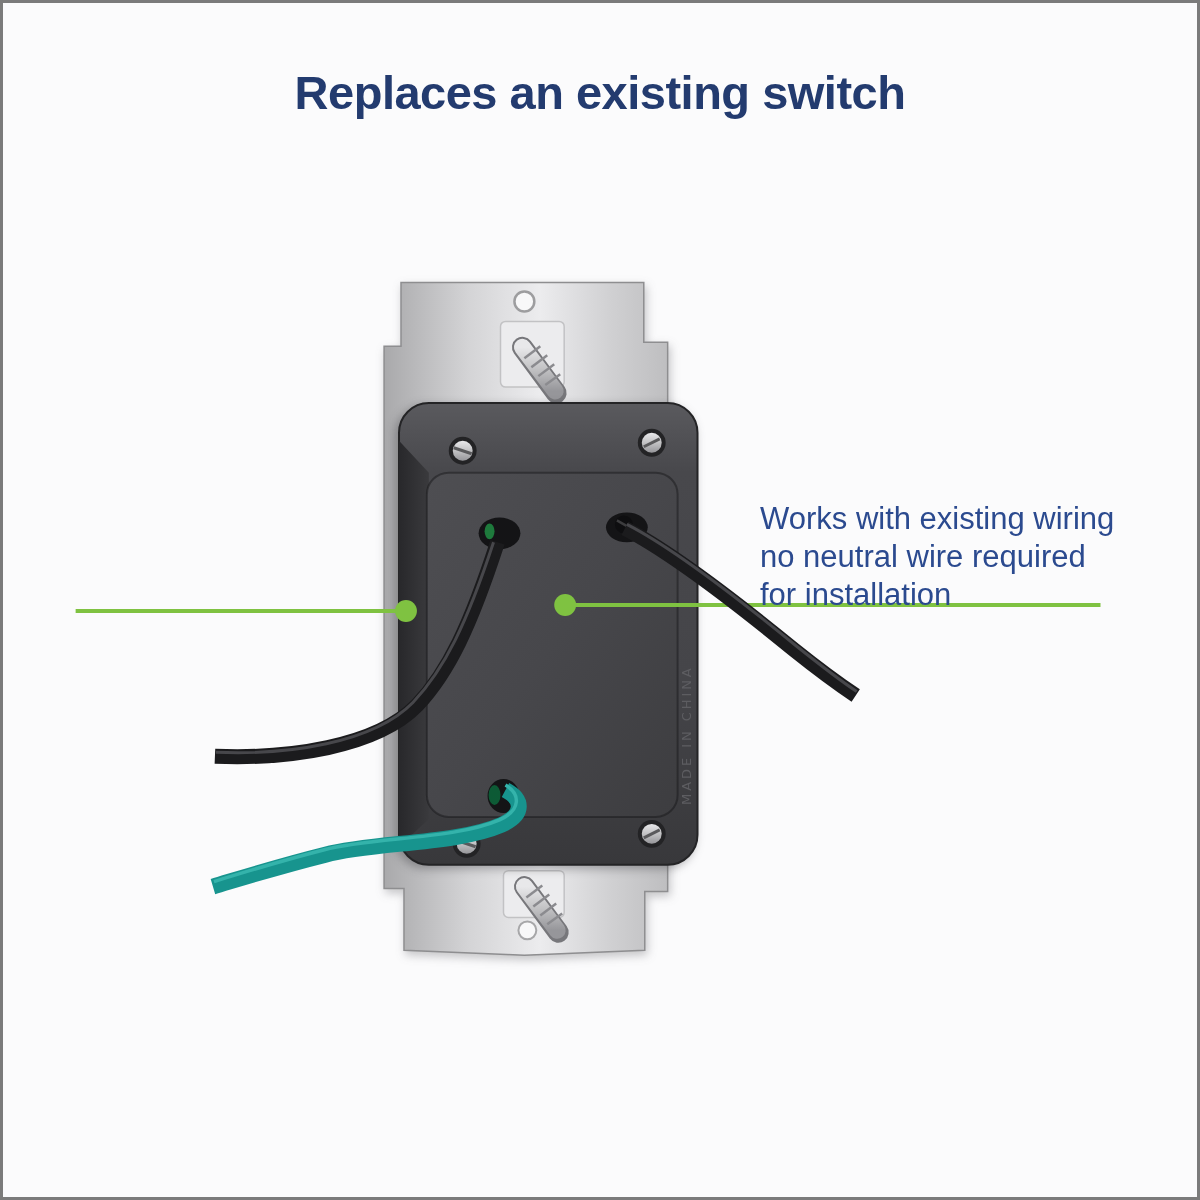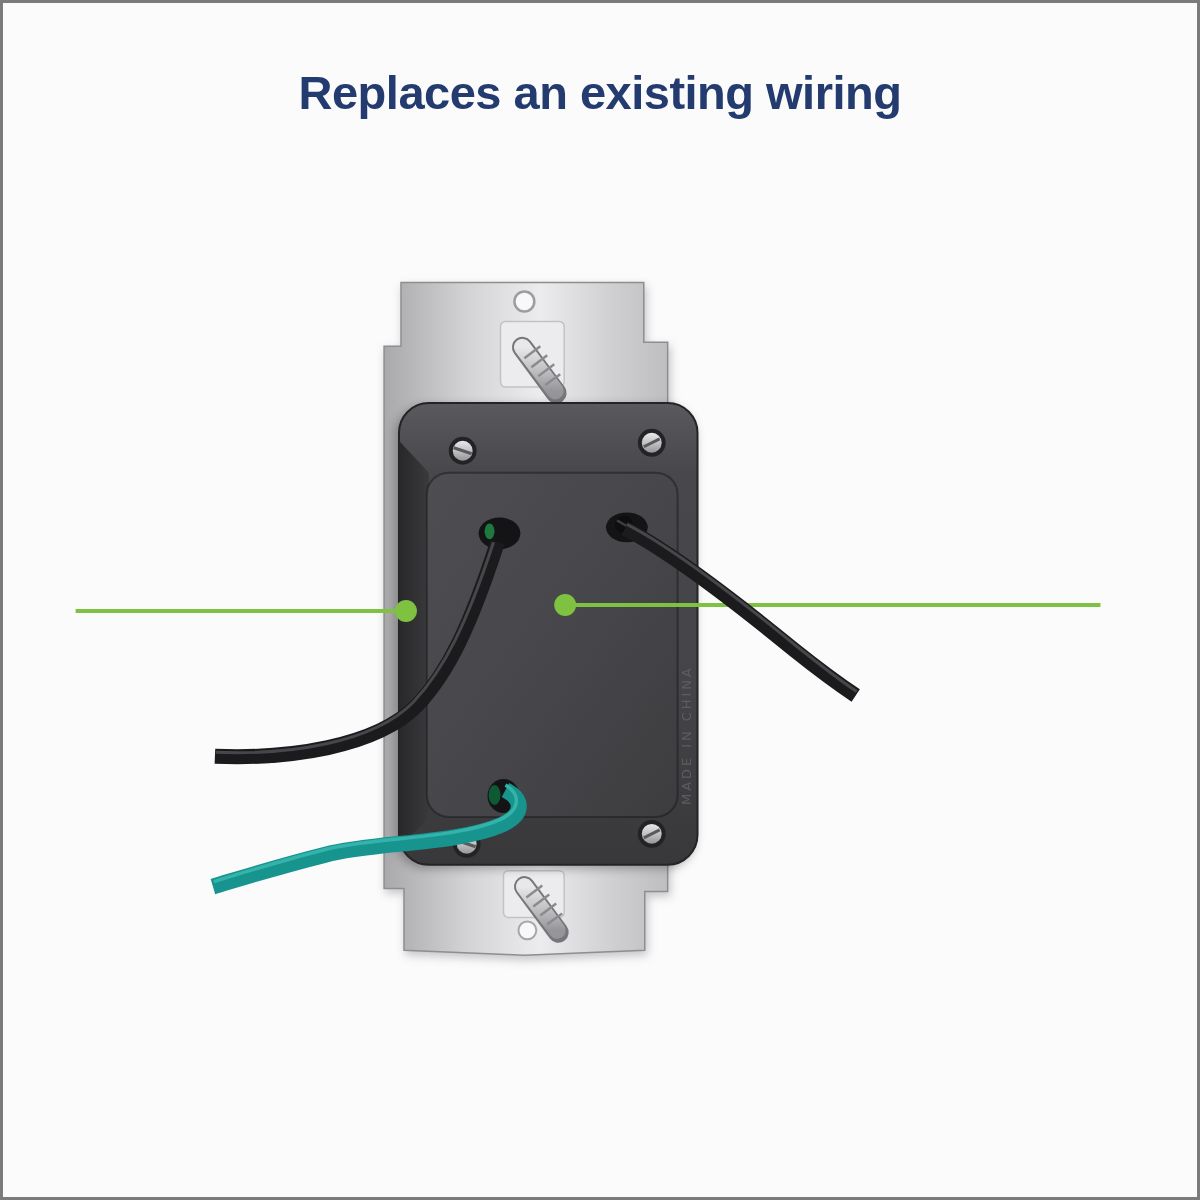--- a/index.html
+++ b/index.html
@@ -44,21 +44,21 @@
     white-space:nowrap;
   }
   .callout-left{left:73px;top:538px;}
   .callout-right{left:757px;top:497px;}
 </style>
 </head>
 <body>
 
 <div class="frame">
 
-  <h1 class="headline">Replaces an existing wiring</h1>
+  <h1 class="headline">Replaces an existing switch</h1>
 
   <svg class="illustration" viewBox="0 0 1200 1200">
     <defs>
       <linearGradient id="strapGrad" x1="0" y1="0" x2="1" y2="0">
         <stop offset="0" stop-color="#a9a9ab"></stop>
         <stop offset="0.3" stop-color="#d4d4d6"></stop>
         <stop offset="0.55" stop-color="#ececee"></stop>
         <stop offset="0.8" stop-color="#d0d0d2"></stop>
         <stop offset="1" stop-color="#bebec0"></stop>
       </linearGradient>
@@ -177,14 +177,19 @@
       <path d="M 505,786 C 520,795 521,811 499,821 C 453,841 371,838 323,851 C 276,863 238,875 212,883" stroke="#34b3ab" stroke-width="3.5"></path>
     </g>
 
     <g>
       <line x1="73" y1="611" x2="398" y2="611" stroke="var(--accent-green)" stroke-width="4"></line>
       <circle cx="405" cy="611" r="11" fill="var(--accent-green)"></circle>
     </g>
   </svg>
 
 
+  <div class="callout callout-right">
+    <div>Works with existing wiring</div>
+    <div>no neutral wire required</div>
+    <div>for installation</div>
+  </div>
 
 </div>
 
 </body></html>

